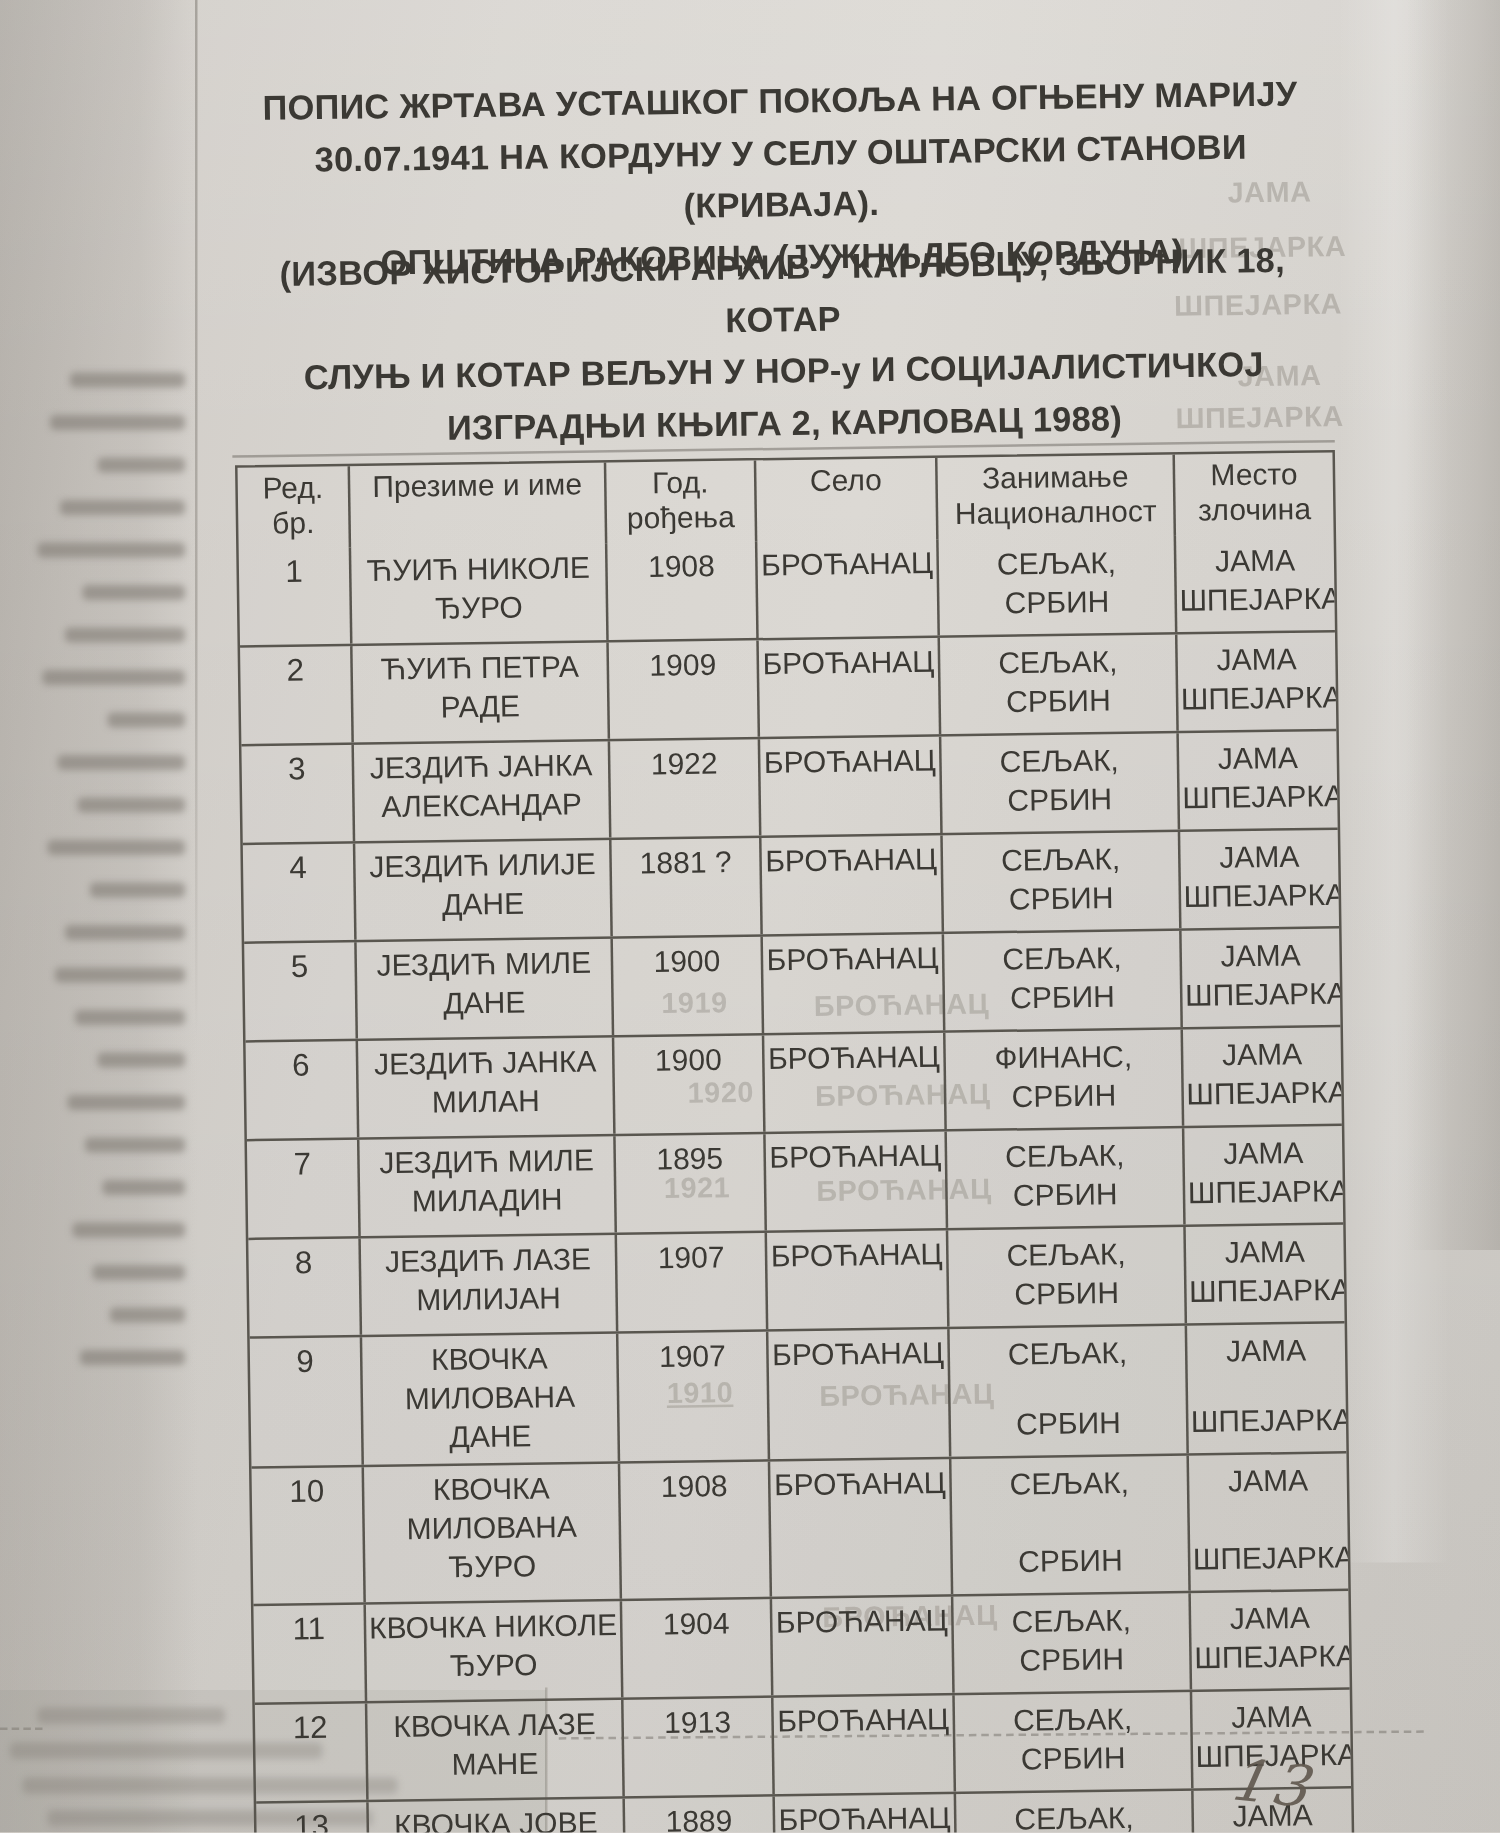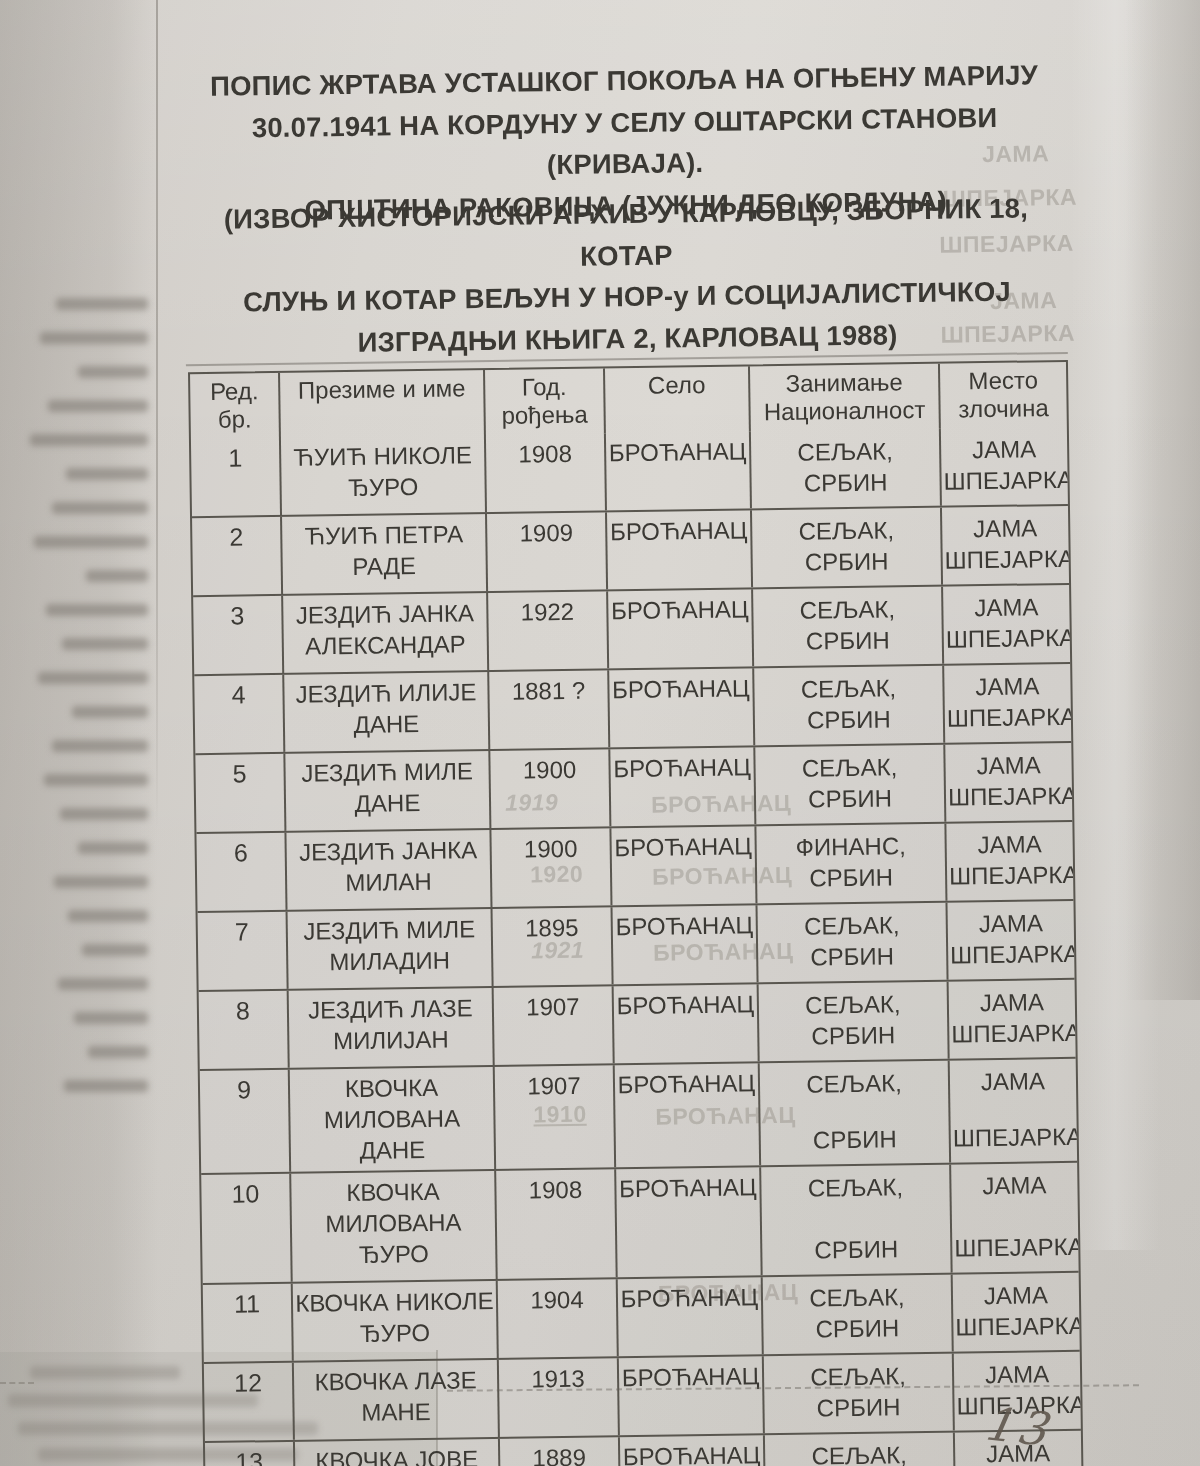--- a/index.html
+++ b/index.html
@@ -154,25 +154,25 @@
     </div>
 
   <div class="content">
 
     <div id="ghosts">
         <span class="ghost" style="left: 992px; top: 146px;">ЈАМА</span>
         <span class="ghost" style="left: 952px; top: 190px;">ШПЕЈАРКА</span>
         <span class="ghost" style="left: 948px; top: 236px;">ШПЕЈАРКА</span>
         <span class="ghost" style="left: 998px; top: 293px;">ЈАМА</span>
         <span class="ghost" style="left: 948px; top: 326px;">ШПЕЈАРКА</span>
-        <span class="ghost" style="left: 506px; top: 788px; font-style: italic;">1919</span>
+        <span class="ghost" style="left: 530px; top: 788px;">1919</span>
         <span class="ghost" style="left: 652px; top: 792px;">БРОЋАНАЦ</span>
-        <span class="ghost" style="left: 530px; top: 860px; text-align: right;">1920</span>
+        <span class="ghost" style="left: 550px; top: 860px; text-align: right;">1920</span>
         <span class="ghost" style="left: 652px; top: 864px;">БРОЋАНАЦ</span>
-        <span class="ghost" style="left: 530px; top: 936px; font-style: italic;">1921</span>
+        <span class="ghost" style="left: 530px; top: 936px;">1921</span>
         <span class="ghost" style="left: 652px; top: 940px;">БРОЋАНАЦ</span>
         <span class="ghost" style="left: 530px; top: 1100px; text-decoration: underline;">1910</span>
         <span class="ghost" style="left: 652px; top: 1104px;">БРОЋАНАЦ</span>
         <span class="ghost" style="left: 652px; top: 1281px;">БРОЋАНАЦ</span>
       </div>
 
     <div class="doc-title">
         <div>ПОПИС ЖРТАВА УСТАШКОГ ПОКОЉА НА ОГЊЕНУ МАРИЈУ</div>
         <div>30.07.1941 НА КОРДУНУ У СЕЛУ ОШТАРСКИ СТАНОВИ (КРИВАЈА).</div>
         <div>ОПШТИНА РАКОВИЦА (ЈУЖНИ ДЕО КОРДУНА)</div>

